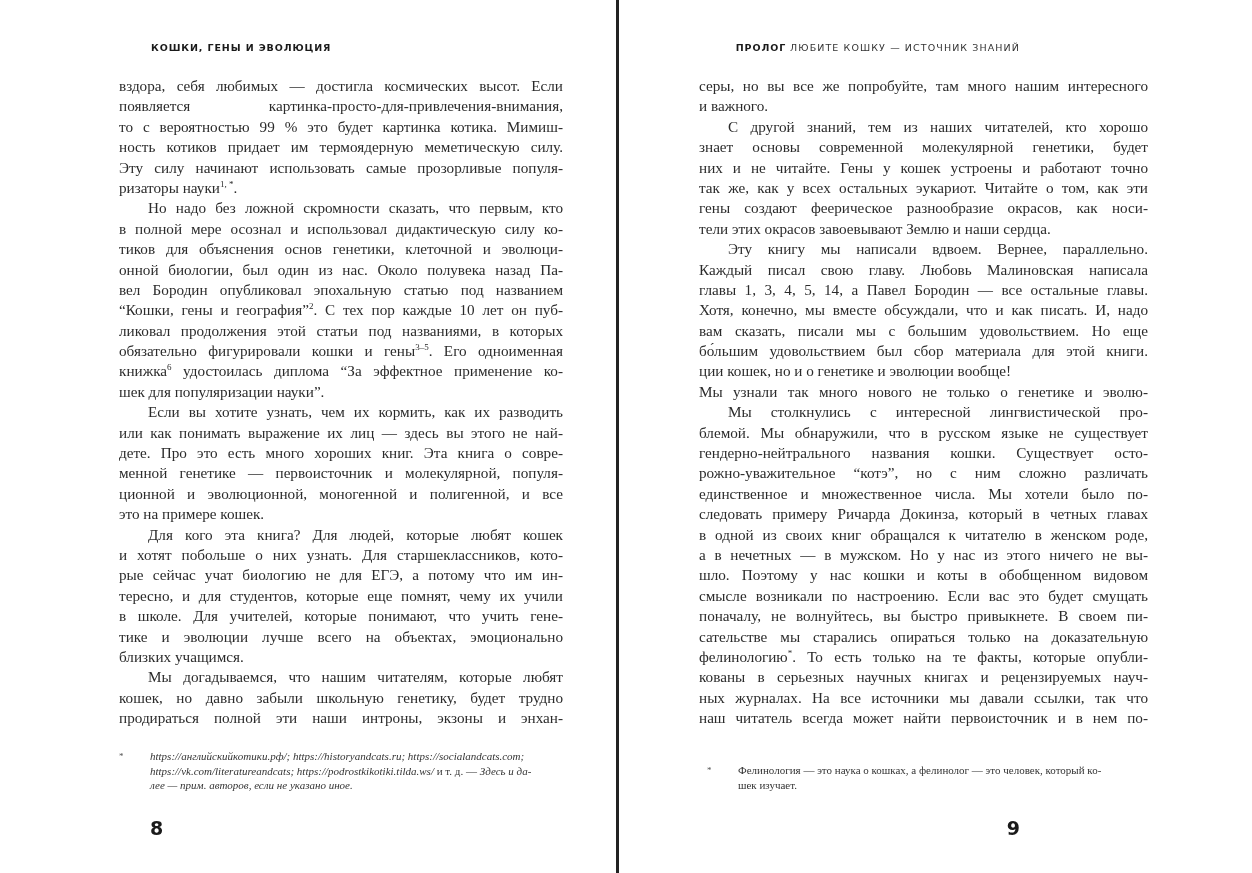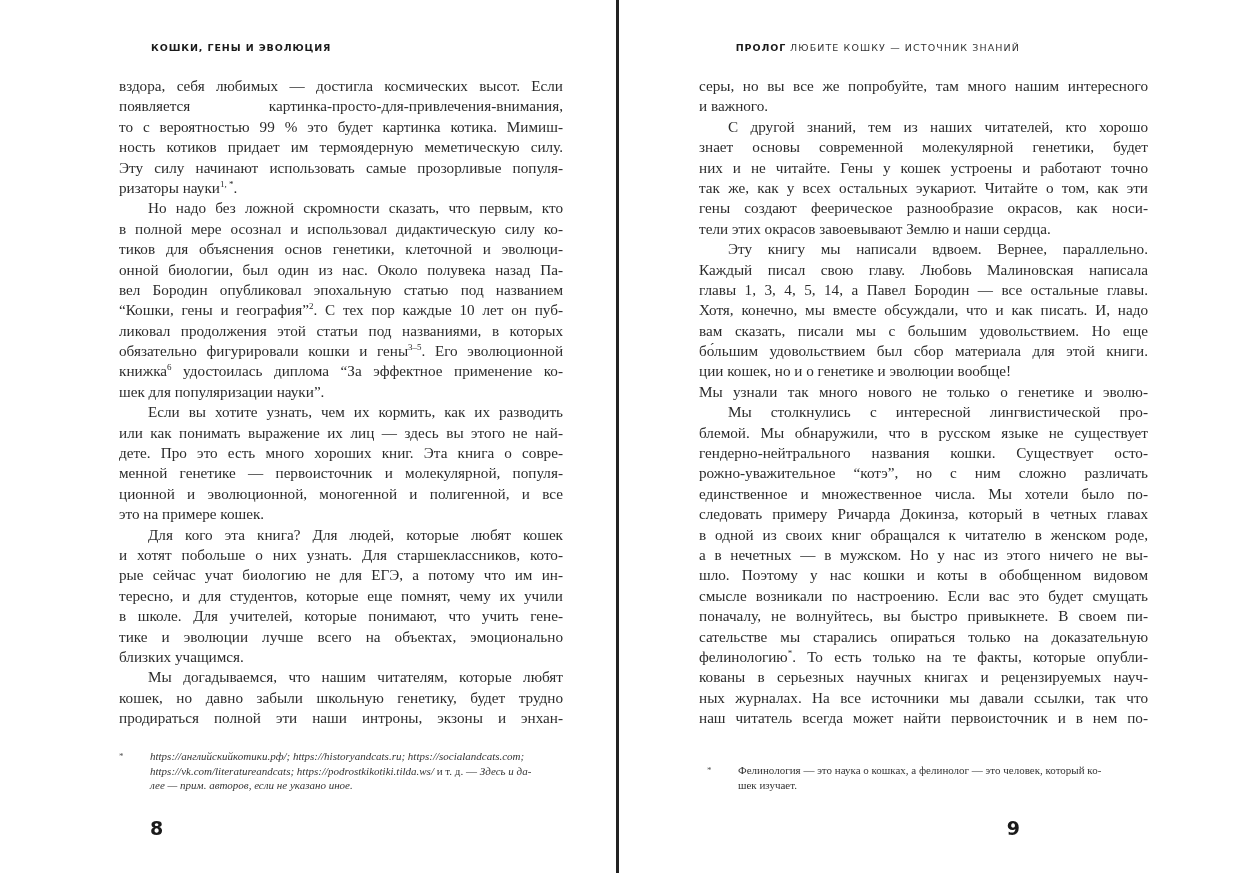--- a/index.html
+++ b/index.html
@@ -65,21 +65,21 @@
       <div class="line"><span>ность котиков придает им термоядерную меметическую силу.</span></div>
       <div class="line"><span>Эту силу начинают использовать самые прозорливые популя-</span></div>
       <div class="line last"><span>ризаторы науки</span><sup>1, *</sup><span>.</span></div>
       <div class="line indent"><span>Но надо без ложной скромности сказать, что первым, кто</span></div>
       <div class="line"><span>в полной мере осознал и использовал дидактическую силу ко-</span></div>
       <div class="line"><span>тиков для объяснения основ генетики, клеточной и эволюци-</span></div>
       <div class="line"><span>онной биологии, был один из нас. Около полувека назад Па-</span></div>
       <div class="line"><span>вел Бородин опубликовал эпохальную статью под названием</span></div>
       <div class="line"><span>“Кошки, гены и география”</span><sup>2</sup><span>. С тех пор каждые 10 лет он пуб-</span></div>
       <div class="line"><span>ликовал продолжения этой статьи под названиями, в которых</span></div>
-      <div class="line"><span>обязательно фигурировали кошки и гены</span><sup>3–5</sup><span>. Его эволюционной</span></div>
+      <div class="line"><span>обязательно фигурировали кошки и гены</span><sup>3–5</sup><span>. Его одноименная</span></div>
       <div class="line"><span>книжка</span><sup>6</sup><span> удостоилась диплома “За эффектное применение ко-</span></div>
       <div class="line last"><span>шек для популяризации науки”.</span></div>
       <div class="line indent"><span>Если вы хотите узнать, чем их кормить, как их разводить</span></div>
       <div class="line"><span>или как понимать выражение их лиц — здесь вы этого не най-</span></div>
       <div class="line"><span>дете. Про это есть много хороших книг. Эта книга о совре-</span></div>
       <div class="line"><span>менной генетике — первоисточник и молекулярной, популя-</span></div>
       <div class="line"><span>ционной и эволюционной, моногенной и полигенной, и все</span></div>
       <div class="line last"><span>это на примере кошек.</span></div>
       <div class="line indent"><span>Для кого эта книга? Для людей, которые любят кошек</span></div>
       <div class="line"><span>и хотят побольше о них узнать. Для старшеклассников, кото-</span></div>

